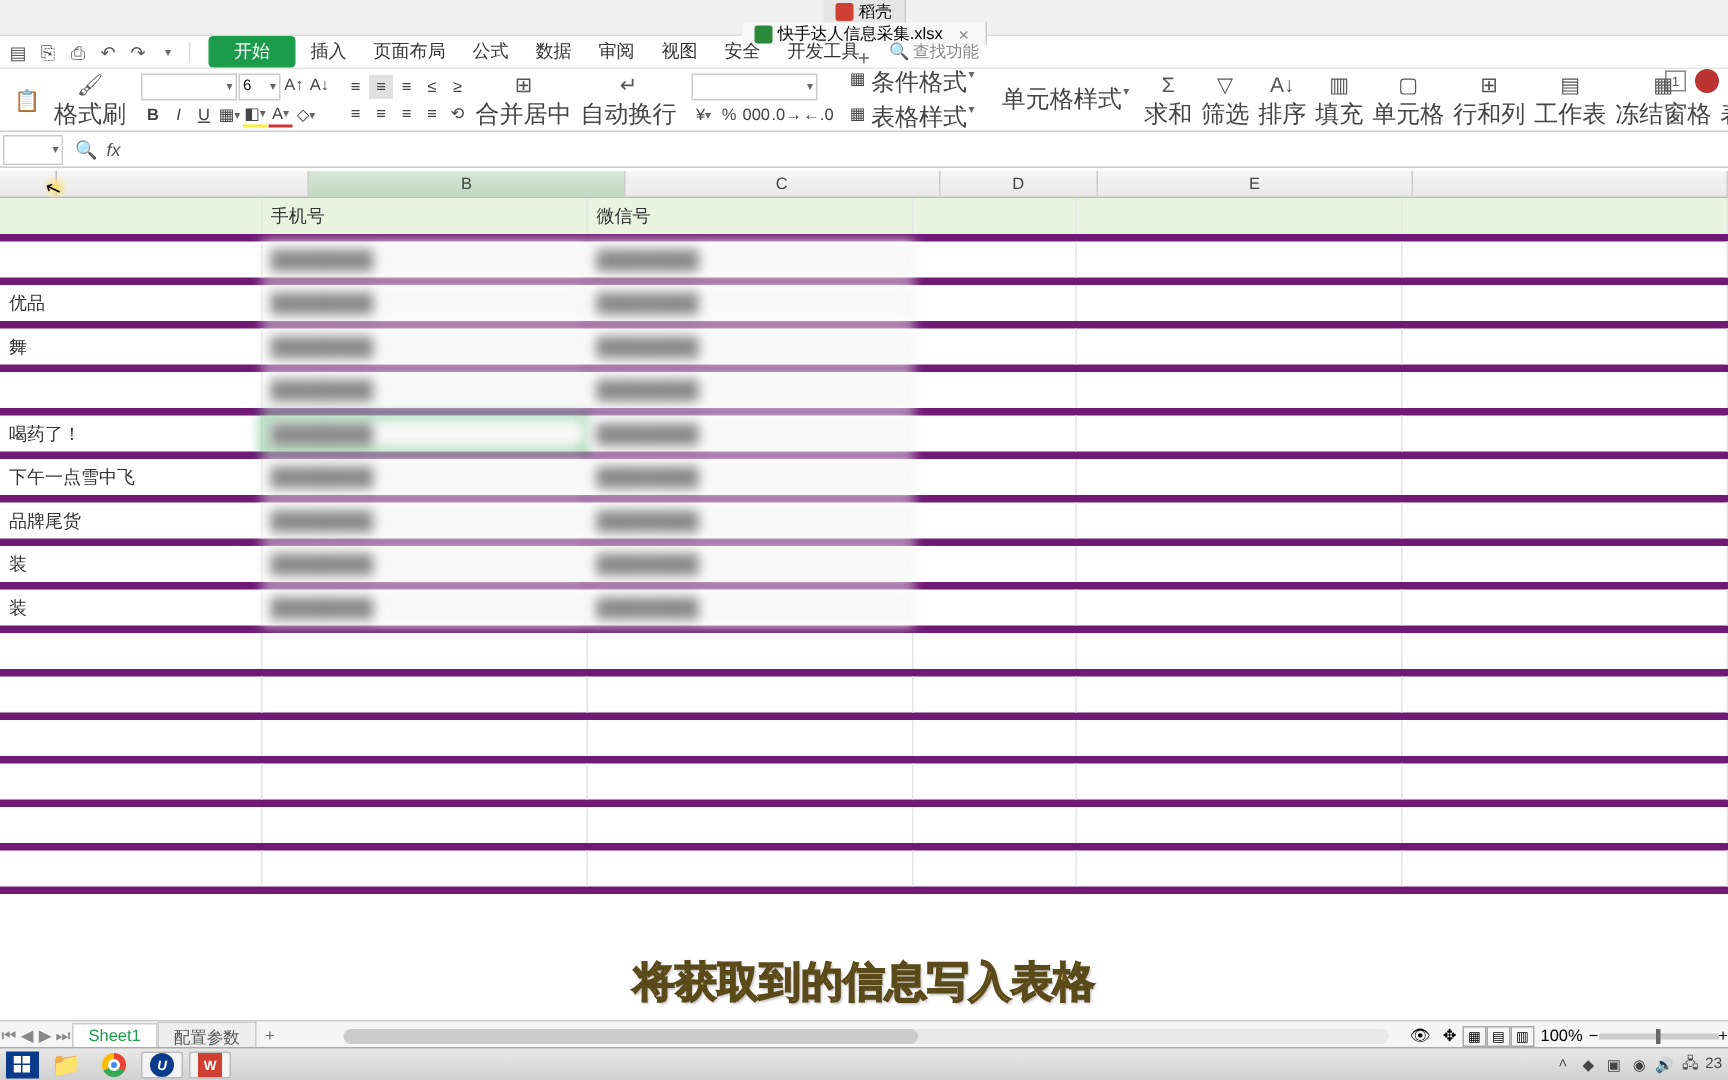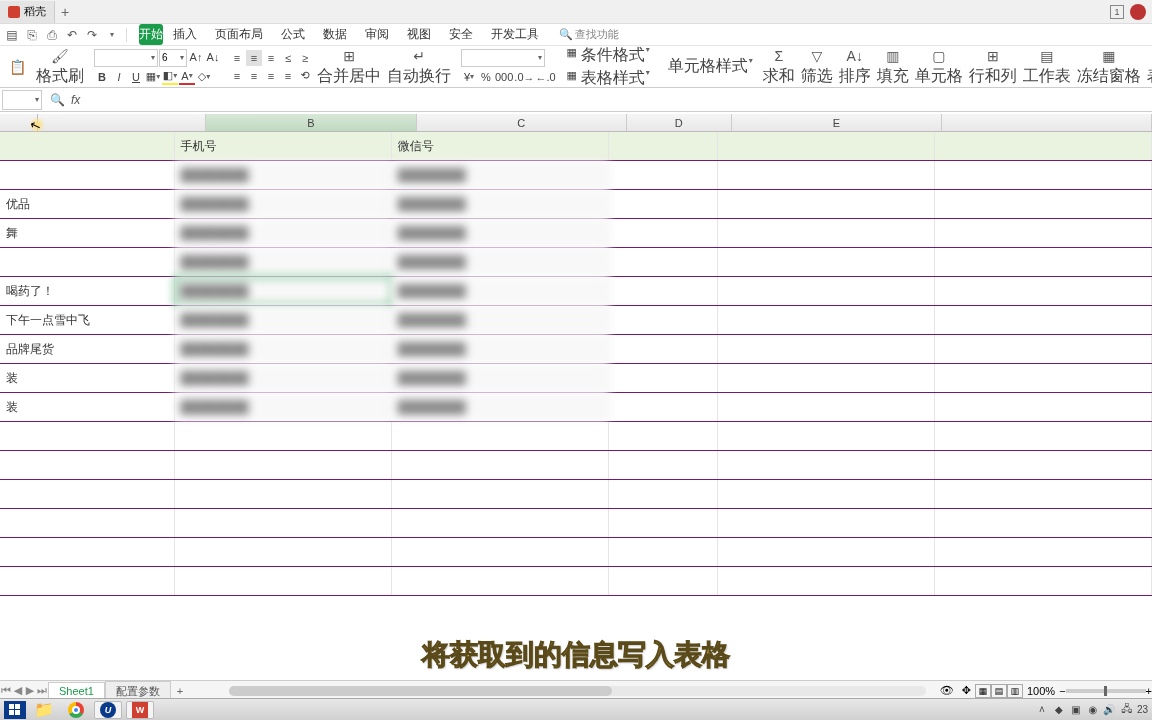--- a/index.html
+++ b/index.html
@@ -1,36 +1,36 @@
 <!DOCTYPE html>
 <html><head>
 <meta charset="utf-8">
 <style>
 * { margin:0; padding:0; box-sizing:border-box; font-family:"Microsoft YaHei",Arial,sans-serif; }
 body { background:#fff; overflow:hidden; width:1152px; height:720px; position:relative; }
 
 
-.tabbar { height:24px; background:#f0f0f0; display:flex; align-items:center; border-bottom:1px solid #ddd; }
+.tabbar { height:24px; background:#f0f0f0; display:flex; align-items:center; border-bottom:1px solid #ddd;flex-direction:column; }
 .doc-tab { height:22px; padding:0 8px; display:flex; align-items:center; gap:4px; font-size:11px; background:#f8f8f8; border-right:1px solid #ccc; }
 .doc-tab.inactive { background:#e5e5e5; }
 .tab-icon { width:12px; height:12px; background:#d04030; border-radius:2px; }
 .tab-icon.xls { background:#2a8a3a; }
 .close-x { width:12px; height:12px; display:flex; align-items:center; justify-content:center; color:#888; font-size:12px; margin-left:4px;}
 .add-tab { width:20px; text-align:center; color:#666; font-size:14px; }
 .tabbar-right { margin-left:auto; display:flex; align-items:center; gap:6px; padding-right:6px; }
 .square-icon { width:14px; height:14px; border:1px solid #888; display:flex; align-items:center; justify-content:center; font-size:9px; color:#555;}
 .avatar { width:16px; height:16px; border-radius:50%; background:#b33; }
 
 
 .quickbar { height:22px; display:flex; align-items:center; gap:4px; padding:0 4px; border-bottom:1px solid #e5e5e5;}
 .qb-icon { width:16px; height:16px; display:flex; align-items:center; justify-content:center; font-size:12px; color:#555;}
 .qb-sep { width:1px; height:14px; background:#ddd; margin:0 2px;}
 .menubar { display:flex; align-items:center; gap:2px; margin-left:6px;}
 .menu-item { font-size:12px; padding:2px 8px; color:#333; }
-.menu-item.active { background:#1a9c4a; color:#fff; border-radius:3px; padding:2px 0;}
+.menu-item.active { background:#1a9c4a; color:#fff; border-radius:3px; padding:2px 17px;}
 .search-box { margin-left:8px; display:flex; align-items:center; gap:2px; font-size:11px; color:#888;}
 
 
 .ribbon { height:42px; display:flex; align-items:center; padding:0 4px; border-bottom:1px solid #ccc; gap:2px; position:relative;}
 .rb-group { display:flex; flex-direction:column; align-items:center; justify-content:center; gap:1px; padding:0 2px;}
 .rb-sep { width:1px; height:36px; background:#e0e0e0; margin:0 2px;}
 .rb-btn { min-width:16px; height:16px; display:flex; align-items:center; justify-content:center; font-size:11px; color:#444;}
 .rb-label { font-size:16px; color:#444; white-space:nowrap;}
 .font-select { width:64px; height:18px; border:1px solid #ccc; font-size:10px; color:#444; display:flex; align-items:center; padding:0 2px;}
 .size-select { width:28px; height:18px; border:1px solid #ccc; font-size:10px; display:flex; align-items:center; padding:0 2px;}
@@ -50,21 +50,21 @@
 
 
 .grid-area { position:absolute; left:0; top:114px; right:0; bottom:40px; overflow:hidden;}
 .col-headers { display:flex; height:18px; background:linear-gradient(#f5f5f5,#e8e8e8); border-bottom:1px solid #bbb;}
 .corner { width:40px; border-right:1px solid #bbb; position:relative;}
 .cursor-glow { position:absolute; left:28px; top:2px; width:18px; height:18px; border-radius:50%; background:radial-gradient(circle,#ffe080 10%,rgba(255,224,128,0) 65%);}
 .cursor-arrow { position:absolute; left:30px; top:4px; font-size:13px; color:#000; transform:rotate(-20deg);}
 .col-head { border-right:1px solid #ccc; text-align:center; font-size:11px; color:#444; line-height:18px;}
 .col-head.sel { background:linear-gradient(#d8e8d8,#c0d8c0);}
 .rows { }
-.row { display:flex; height:29px; border-bottom:1px solid #701a75;}
+.row { display:flex; height:29px; border-bottom:5px solid #701a75;}
 .row.header-row .cell{ background:#eaf2e0;}
 .cell { border-right:1px solid #e5e5e5; padding:0 6px; display:flex; align-items:center; font-size:12px; color:#333; overflow:hidden; white-space:nowrap;}
 .blur { filter:blur(4px); color:#888; background:#f8f8f8;}
 .sel-cell { outline:2px solid #1a9c4a; outline-offset:-1px; position:relative;}
 .sel-cell::after{content:'';position:absolute;right:-3px;bottom:-3px;width:6px;height:6px;background:#1a9c4a;}
 
 .cA { width:180px;} .cB{width:224px;} .cC{width:224px;} .cD{width:112px;} .cE{width:224px;} .cF{width:224px;}
 .col-headers .corner{width:40px;}
 
 
@@ -96,20 +96,25 @@
 .ub-icon{width:16px;height:16px;border-radius:50%;background:#0a3a8a;color:#fff;font-size:9px;font-weight:900;display:flex;align-items:center;justify-content:center;font-style:italic;}
 .wps-icon{width:16px;height:16px;background:#d04030;color:#fff;font-size:9px;font-weight:bold;display:flex;align-items:center;justify-content:center;}
 </style>
 </head>
 <body>
 
 <div class="tabbar">
   <div class="doc-tab inactive">
     <span class="tab-icon"></span>
     <span>稻壳</span>
+  </div>
+  <div class="doc-tab">
+    <span class="tab-icon xls"></span>
+    <span>快手达人信息采集.xlsx</span>
+    <span class="close-x">×</span>
   </div>
   <div class="add-tab">+</div>
   <div class="tabbar-right">
     <span class="square-icon">1</span>
     <span class="avatar"></span>
   </div>
 </div>
 
 <div class="quickbar">
   <span class="qb-icon">▤</span>

